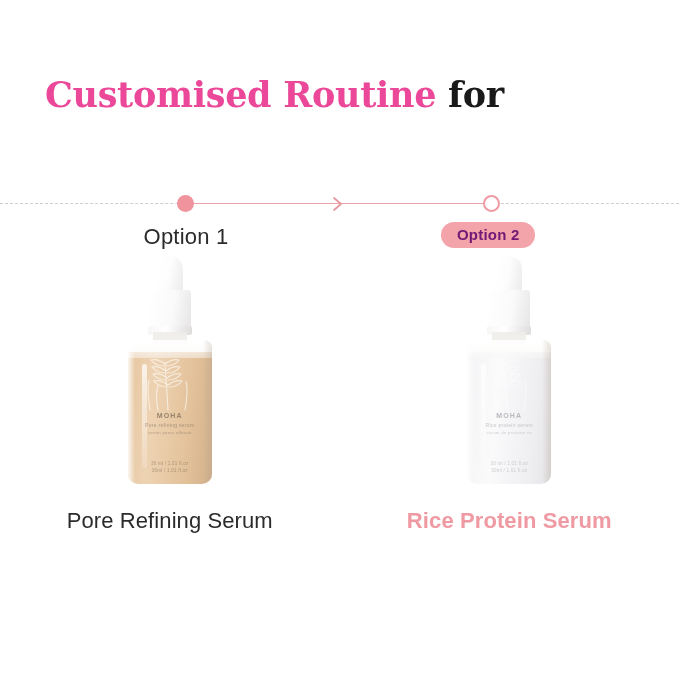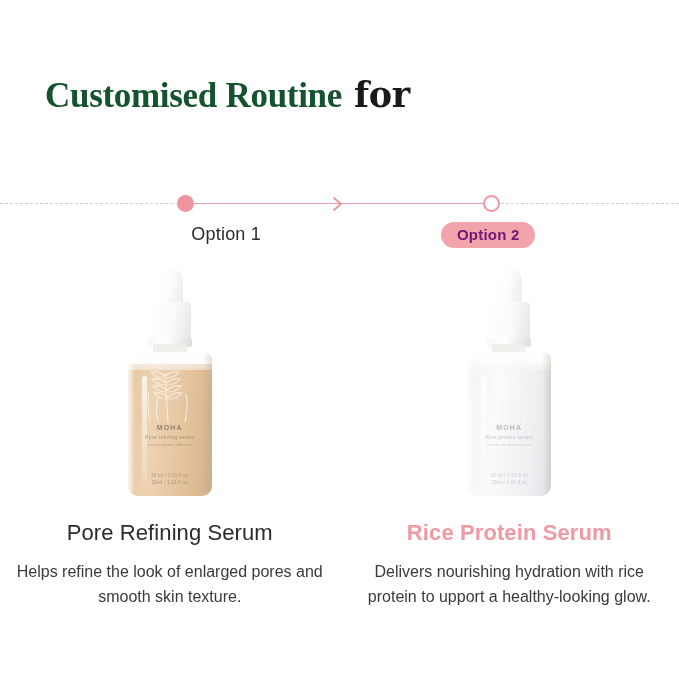--- a/index.html
+++ b/index.html
@@ -28,21 +28,21 @@
   }
   .heading-line {
     font-family: "DejaVu Serif", "Liberation Serif", serif;
     font-weight: bold;
     font-size: 35px;
     line-height: 45px;
     color: #1a1a1a;
     letter-spacing: -0.3px;
     white-space: nowrap;
   }
-  .heading-accent { color: #14532d; font-family: Liberation Serif, serif; }
+  .heading-accent { color: #ec4899; }
 
   
   .timeline {
     position: absolute;
     left: 0;
     top: 196px;
     width: 679px;
     height: 16px;
   }
   .tl-dashed {
@@ -88,22 +88,22 @@
     background: #ffffff;
     border: 2px solid #ef9aa2;
   }
 
   
   .opt-plain {
     position: absolute;
     top: 224px;
     left: 111px;
     width: 150px;
-    text-align: right;
-    font-size: 18px;
+    text-align: center;
+    font-size: 22px;
     color: #2b2b2b;
     letter-spacing: 0.2px;
   }
   .opt-badge {
     position: absolute;
     top: 222px;
     left: 441px;
     padding: 4px 16px 5px 16px;
     border-radius: 20px;
     background: #f3a3aa;
@@ -111,21 +111,21 @@
     font-size: 15px;
     font-weight: bold;
     letter-spacing: 0.2px;
     white-space: nowrap;
   }
 
   
   .products {
     position: absolute;
     left: 0;
-    top: 268px;
+    top: 256px;
     width: 679px;
     display: flex;
   }
   .product-col {
     width: 339.5px;
     display: flex;
     flex-direction: column;
     align-items: center;
   }
 
@@ -346,21 +346,20 @@
             <div class="lbl-name">Pore refining serum</div>
             <div class="lbl-sub">serum pores affinant</div>
           </div>
           <div class="vol-block">
             <div class="lbl-vol">30 ml / 1.01 fl.oz</div>
             <div class="lbl-vol">30ml / 1.01 fl.oz</div>
           </div>
         </div>
       </div>
       <div class="prod-title">Pore Refining Serum</div>
-      <div class="prod-desc">Helps refine the look of enlarged pores and smooth skin texture.</div>
     </div>
 
     <div class="product-col">
       <div class="bottle light">
         <div class="cap-bulb"></div>
         <div class="cap-collar"></div>
         <div class="cap-ring"></div>
         <div class="neck"></div>
         <div class="body">
           <div class="liquid-milky"></div>
@@ -389,17 +388,16 @@
             <div class="lbl-name">Rice protein serum</div>
             <div class="lbl-sub">serum de proteine riz</div>
           </div>
           <div class="vol-block">
             <div class="lbl-vol">30 ml / 1.01 fl.oz</div>
             <div class="lbl-vol">30ml / 1.01 fl.oz</div>
           </div>
         </div>
       </div>
       <div class="prod-title accent">Rice Protein Serum</div>
-      <div class="prod-desc">Delivers nourishing hydration with rice protein to upport a healthy-looking glow.</div>
     </div>
 
   </div>
 </div>
 
 </body></html>

